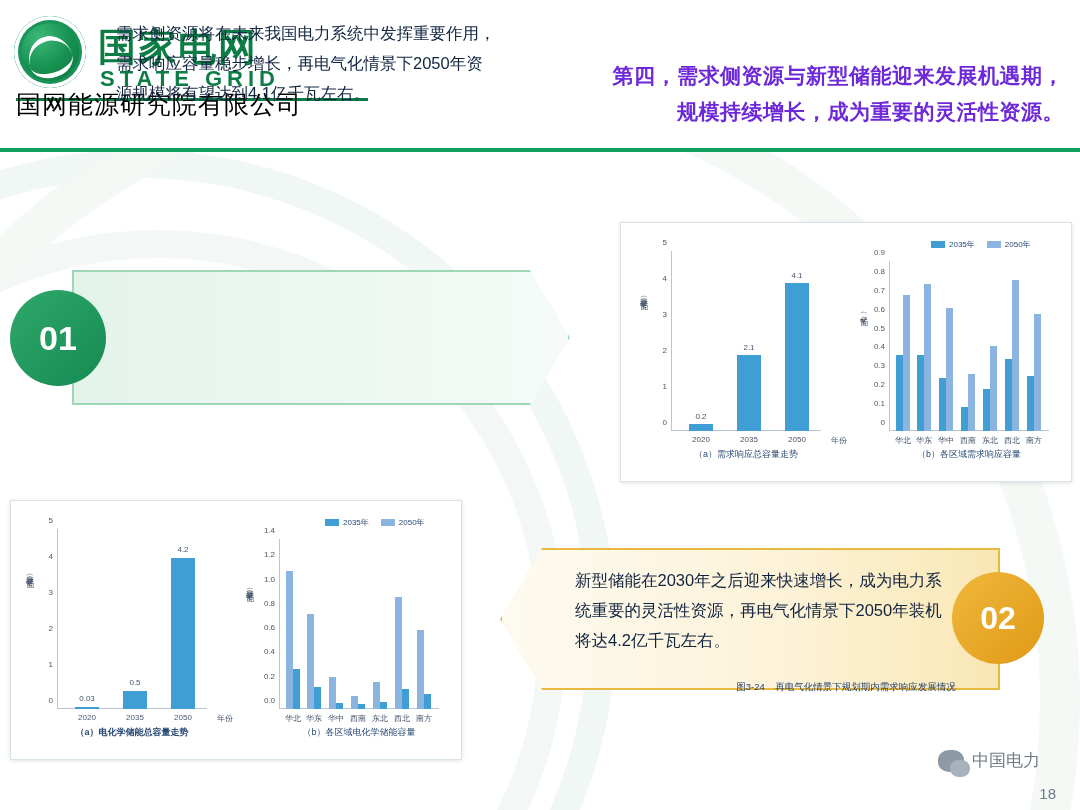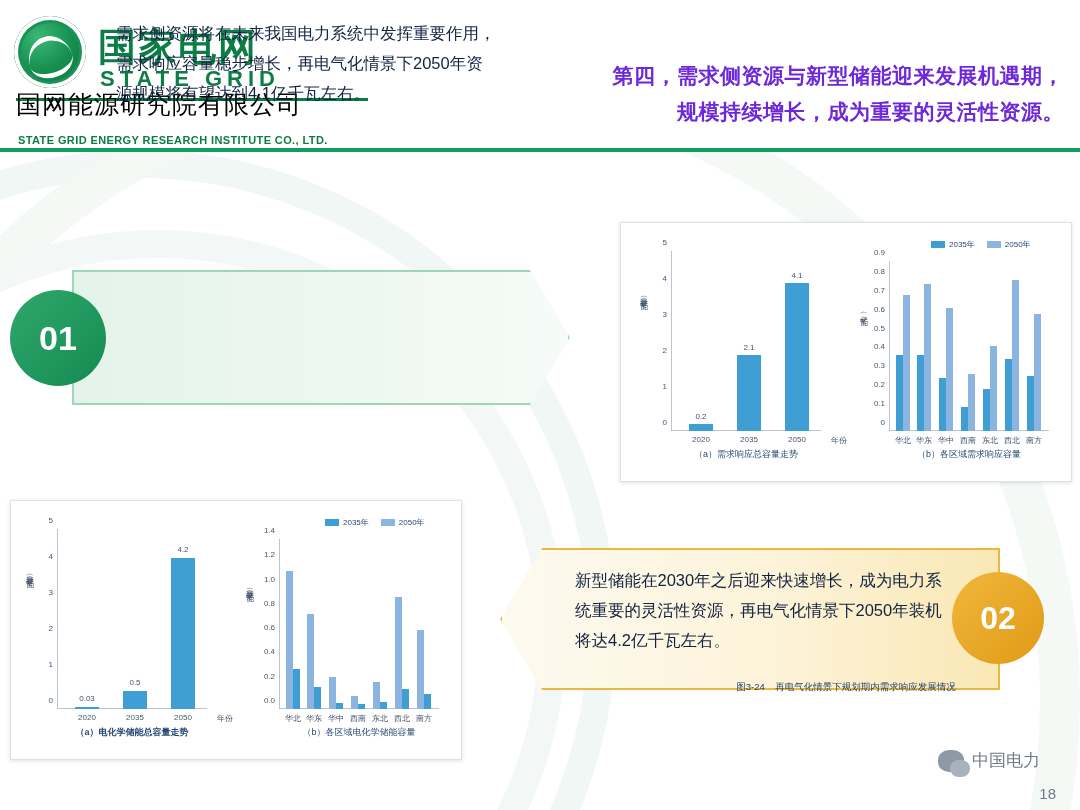--- a/index.html
+++ b/index.html
@@ -95,21 +95,20 @@
   <div class="bg-arc a2"></div>
   <div class="bg-arc a3"></div>
 
   <div class="header">
     <div class="logo-wrap">
       <div class="logo-mark"></div>
       <div class="logo-cn">国家电网</div>
       <div class="logo-en">STATE GRID</div>
       <div class="logo-divider"></div>
       <div class="logo-cn2">国网能源研究院有限公司</div>
-      <div class="logo-en2">STATE GRID ENERGY RESEARCH INSTITUTE CO., LTD.</div>
     </div>
     <div class="title">
       <div>第四，需求侧资源与新型储能迎来发展机遇期，</div>
       <div>规模持续增长，成为重要的灵活性资源。</div>
     </div>
     <div class="header-rule"></div>
   </div>
 
   <div class="callout callout-01">
     <div class="cal01-body"></div>

